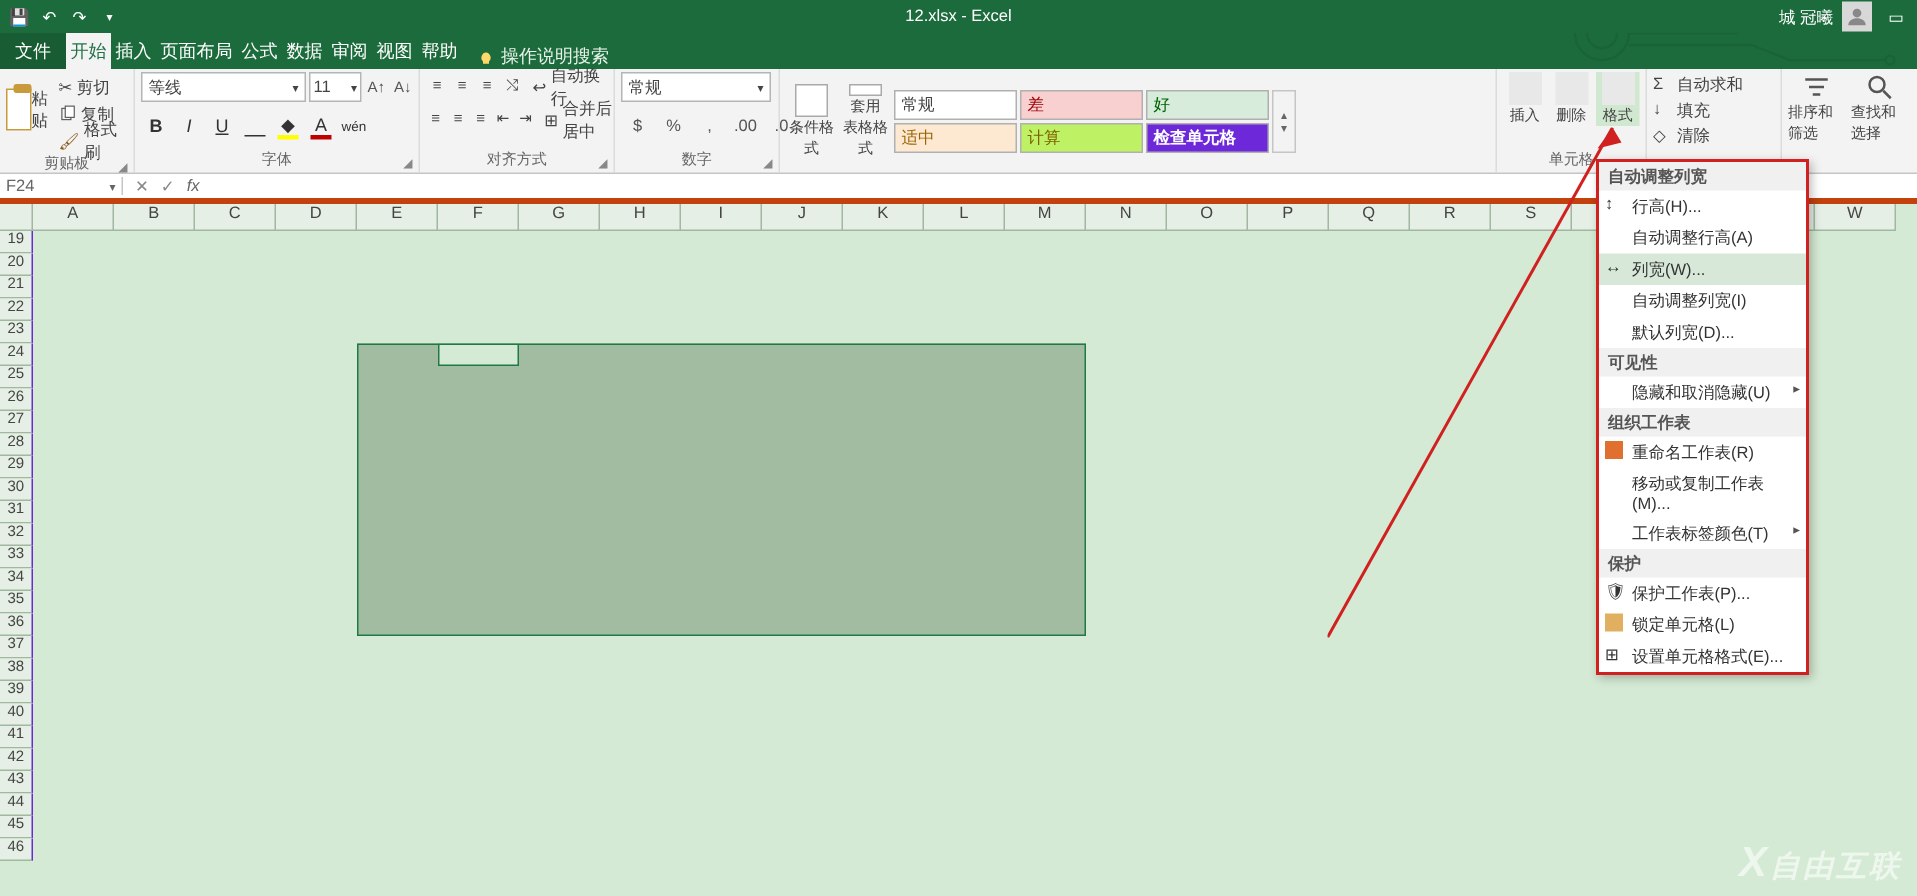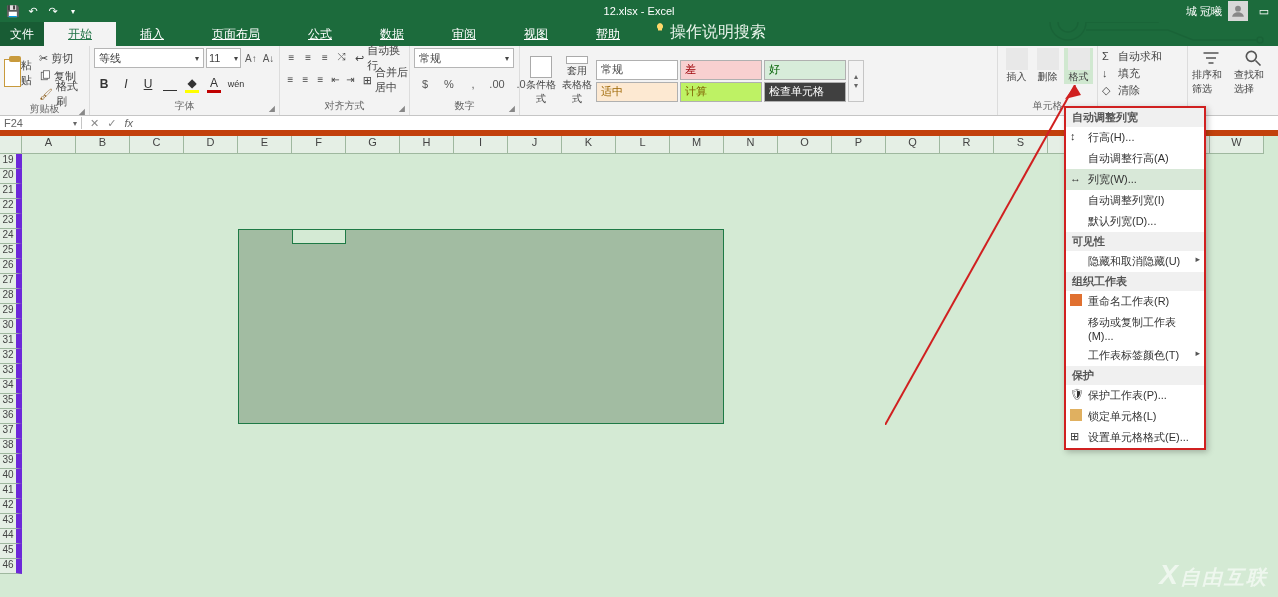--- a/index.html
+++ b/index.html
@@ -8,23 +8,23 @@
 .title-bar { height: 22px; background: #1c6b3c; display: flex; align-items: center; color: #fff; font-size: 11px; position: relative; }
 .title-bar .qat { display: flex; gap: 2px; padding-left: 4px; align-items: center; }
 .title-bar .qat .qat-btn { width: 18px; height: 18px; display:flex; align-items:center; justify-content:center; font-size: 11px; color:#fff; }
 .title-bar .doc-title { position: absolute; left: 50%; transform: translateX(-50%); font-size: 11px; }
 .title-bar .right-controls { position: absolute; right: 4px; display: flex; align-items: center; gap: 6px; }
 .title-bar .right-controls .avatar { width: 20px; height: 20px; background: #d8d8d8; display:flex; align-items:center; justify-content:center; }
 .title-bar .right-controls .win-btn { width: 20px; height: 20px; display:flex; align-items:center; justify-content:center; color:#fff; font-size: 11px; }
 
 .ribbon-tabs { height: 24px; background: #1c6b3c; display: flex; align-items: stretch; color: #fff; font-size: 12px; }
 .ribbon-tabs .tab-file { background: #185c34; padding: 0 10px; display:flex; align-items:center; }
-.ribbon-tabs .tab { padding: 0 24px; display:flex; align-items:center; cursor:pointer;text-decoration:underline; }
+.ribbon-tabs .tab { padding: 0 3px; display:flex; align-items:center; cursor:pointer; }
 .ribbon-tabs .tab.active { background: #f3f3f3; color: #217346; }
-.ribbon-tabs .search-area { display:flex; align-items:flex-start; gap:4px; padding-left: 10px; color:#e8f3ea; font-size:16px; }
+.ribbon-tabs .search-area { display:flex; align-items:flex-end; gap:4px; padding-left: 10px; color:#e8f3ea; font-size:12px; }
 .ribbon-tabs .bulb { width:12px; height:12px; }
 
 .ribbon { height: 70px; background: #f3f3f3; border-bottom: 1px solid #c5c5c5; display: flex; font-size: 11px; color: #444; position:relative; }
 .ribbon .group { border-right: 1px solid #dcdcdc; padding: 2px 4px; display:flex; flex-direction:column; justify-content:space-between; }
 .ribbon .group .group-body { display:flex; gap:2px; align-items:flex-start; flex:1; }
 .ribbon .group .group-label { text-align:center; font-size: 10px; color:#666; height:14px; position:relative; }
 .ribbon .group .group-label .launcher { position:absolute; right:0; bottom:0; font-size:8px; color:#888; }
 
 .clipboard-big { width: 34px; height: 50px; display:flex; flex-direction:row; align-items:center; justify-content:flex-end; }
 .clipboard-big .paste-ico { width:22px; height:28px; background:#fff; border:1px solid #c89a3c; position:relative; }
@@ -60,49 +60,49 @@
 .style-big-btn{width:34px;height:50px;display:flex;flex-direction:column;align-items:center;justify-content:flex-end;font-size:10px;text-align:center;}
 .style-big-btn .ico{width:22px;height:22px;border:1px solid #aaa;background:#fff;}
 .style-gallery{display:flex;flex-direction:column;gap:2px;}
 .style-row{display:flex;gap:2px;}
 .style-cell{width:82px;height:20px;border:1px solid #b0b0b0;font-size:11px;display:flex;align-items:center;padding:0 4px;}
 .sc-normal{background:#fff;}
 .sc-bad{background:#f8d0d0;color:#9c0006;}
 .sc-good{background:#d7ecda;color:#006100;}
 .sc-neutral{background:#fde9d2;color:#9c6500;}
 .sc-calc{background:#bef264;color:#7f6000;}
-.sc-check{background:#404040;color:#fff;}
+.sc-check{background:#6d28d9;color:#fff;font-weight:bold;}
 .gallery-more{width:16px;height:42px;border:1px solid #c5c5c5;display:flex;flex-direction:column;align-items:center;justify-content:center;font-size:8px;color:#666;}
 
 .cells-group{width:100px;}
 .cells-body{display:flex;gap:2px;}
 .cell-big{width:30px;display:flex;flex-direction:column;align-items:center;font-size:10px;}
 .cell-big .ico{width:22px;height:22px;background:#e8e8e8;}
 .cell-big.hover{background:#d0e8d0;}
 
 .edit-group{width:90px;}
 .edit-row{display:flex;align-items:center;gap:4px;font-size:11px;height:16px;}
 .edit-ico{width:12px;}
 
 .sort-find{display:flex;gap:4px;}
 .sf-btn{width:38px;display:flex;flex-direction:column;align-items:center;font-size:10px;}
 
-.name-box-row{height:20px;background:#fff;border-bottom:6px solid #c2410c;display:flex;align-items:center;font-size:11px;}
+.name-box-row{height:20px;background:#fff;border-bottom:4px solid #c2410c;display:flex;align-items:center;font-size:11px;}
 .name-box{width:82px;border-right:1px solid #c5c5c5;padding:0 4px;display:flex;align-items:center;justify-content:space-between;color:#666;}
 .fx-btns{display:flex;align-items:center;gap:8px;padding:0 8px;color:#888;}
 .fx-label{font-style:italic;color:#666;}
 .formula-bar{flex:1;height:100%;}
 
 .sheet-area{position:relative;background:#d4ead4;}
 .col-headers{display:flex;height:18px;}
 .select-all{width:22px;border-right:1px solid #9fb89f;border-bottom:1px solid #9fb89f;background:#e5efe5;}
 .col-header{width:54px;text-align:center;font-size:11px;color:#444;border-right:1px solid #9fb89f;border-bottom:1px solid #9fb89f;background:#e5efe5;}
 .row-container{display:flex;}
 .row-headers{display:flex;flex-direction:column;width:22px;}
-.row-header{height:15px;font-size:10px;text-align:center;color:#444;border-right:6px solid #6d28d9;border-bottom:1px solid #9fb89f;background:#e5efe5;}
+.row-header{height:15px;font-size:10px;text-align:center;color:#444;border-right:1px solid #6d28d9;border-bottom:1px solid #9fb89f;background:#e5efe5;}
 .cells{position:relative;}
 .cell-grid{display:grid;grid-template-columns:repeat(23,54px);grid-auto-rows:15px;}
 .cell{border-right:1px solid transparent;border-bottom:1px solid transparent;}
 .selection-range{position:absolute;border:1px solid #1e7a45;background:rgba(120,150,120,0.55);}
 .active-cell{position:absolute;background:#d4ead4;border:1px solid #1e7a45;}
 
 .format-menu{position:absolute;right:72px;top:106px;width:142px;background:#fff;border:2px solid #d02020;box-shadow:2px 2px 6px rgba(0,0,0,0.25);font-size:11px;color:#333;z-index:50;}
 .format-menu .section-header{background:#f0f0f0;font-weight:bold;padding:2px 6px;font-size:11px;color:#555;}
 .format-menu .menu-item{padding:3px 6px 3px 22px;position:relative;}
 .format-menu .menu-item.hover{background:#d8e8d8;}

